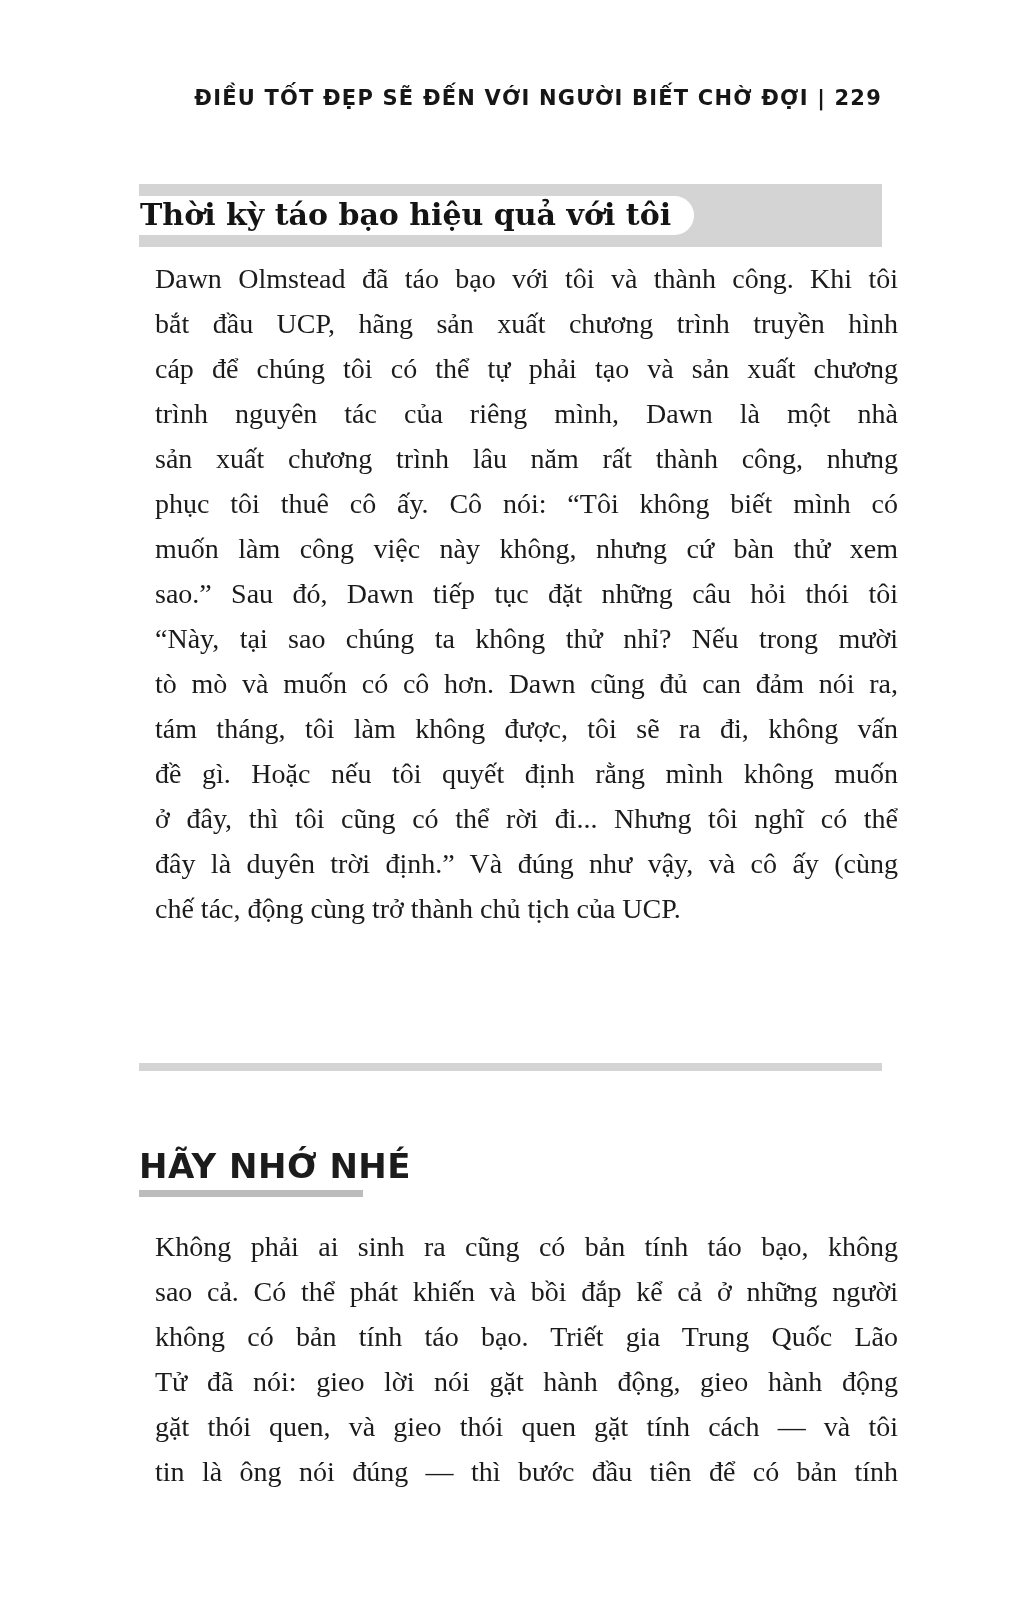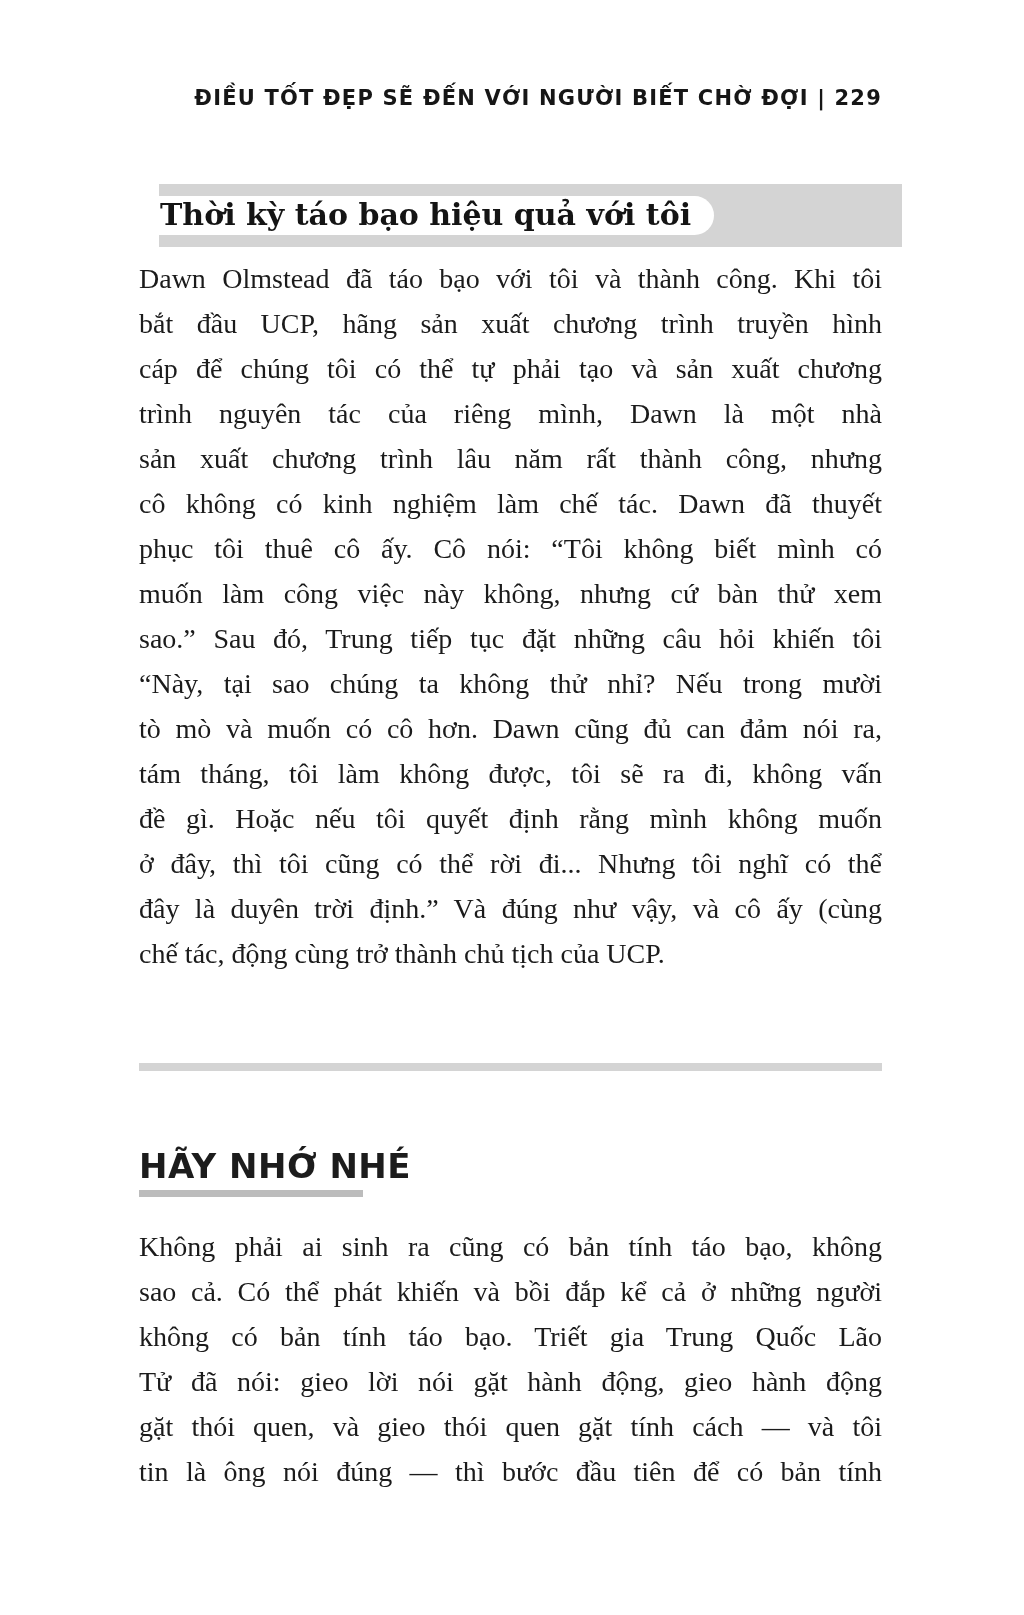--- a/index.html
+++ b/index.html
@@ -17,35 +17,34 @@
   .running-header {
     position:absolute; top:86px; right:0; width:100%;
     text-align:right;
     font-family:"DejaVu Sans", "Liberation Sans", sans-serif;
     font-weight:700; font-size:21px; letter-spacing:1.2px;
     color:#161616; white-space:nowrap;
   }
   .section-band {
     position:absolute; top:184px; left:0; width:743px; height:63px;
     background:#d4d4d4;
-    margin-left:20px;
   }
   .section-pill {
     position:absolute; top:12px; left:0; width:555px; height:39px;
     background:#ffffff;
     border-radius:0 20px 20px 0;
     display:flex; align-items:center;
   }
   .section-heading {
     font-family:"DejaVu Serif", serif;
     font-weight:700; font-size:30px; color:#141414;
     white-space:nowrap; line-height:1;
     padding-left:1px; padding-bottom:2px;
   }
-  .body-paragraph { position:absolute; left:0; width:743px; }
+  .body-paragraph { position:absolute; left:16px; width:743px; }
   #paragraph-1 { top:256px; }
   #paragraph-2 { top:1224px; }
   .tline {
     font-size:28px; line-height:45px;
     text-align:justify; text-align-last:justify;
     white-space:normal; color:#1b1b1b;
   }
   .tline.no-just { text-align-last:left; }
   .section-divider {
     position:absolute; top:1063px; left:0; width:743px; height:8px;
@@ -75,24 +74,23 @@
         <span class="section-heading">Thời kỳ táo bạo hiệu quả với tôi</span>
       </div>
     </div>
 
     <div class="body-paragraph" id="paragraph-1">
         <div class="tline">Dawn Olmstead đã táo bạo với tôi và thành công. Khi tôi</div>
         <div class="tline">bắt đầu UCP, hãng sản xuất chương trình truyền hình</div>
         <div class="tline">cáp để chúng tôi có thể tự phải tạo và sản xuất chương</div>
         <div class="tline">trình nguyên tác của riêng mình, Dawn là một nhà</div>
         <div class="tline">sản xuất chương trình lâu năm rất thành công, nhưng</div>
-        <div class="tline">cô không có kinh nghiệm làm chế tác. Dawn đã thuyết</div>
         <div class="tline">phục tôi thuê cô ấy. Cô nói: “Tôi không biết mình có</div>
         <div class="tline">muốn làm công việc này không, nhưng cứ bàn thử xem</div>
-        <div class="tline">sao.” Sau đó, Trung tiếp tục đặt những câu hỏi khiến tôi</div>
+        <div class="tline">sao.” Sau đó, Dawn tiếp tục đặt những câu hỏi thói tôi</div>
         <div class="tline">“Này, tại sao chúng ta không thử nhỉ? Nếu trong mười</div>
         <div class="tline">tò mò và muốn có cô hơn. Dawn cũng đủ can đảm nói ra,</div>
         <div class="tline">tám tháng, tôi làm không được, tôi sẽ ra đi, không vấn</div>
         <div class="tline">đề gì. Hoặc nếu tôi quyết định rằng mình không muốn</div>
         <div class="tline">ở đây, thì tôi cũng có thể rời đi... Nhưng tôi nghĩ có thể</div>
         <div class="tline">đây là duyên trời định.” Và đúng như vậy, và cô ấy (cùng</div>
         <div class="tline no-just">chế tác, động cùng trở thành chủ tịch của UCP.</div>
       </div>
 
     <div class="section-divider"></div>

